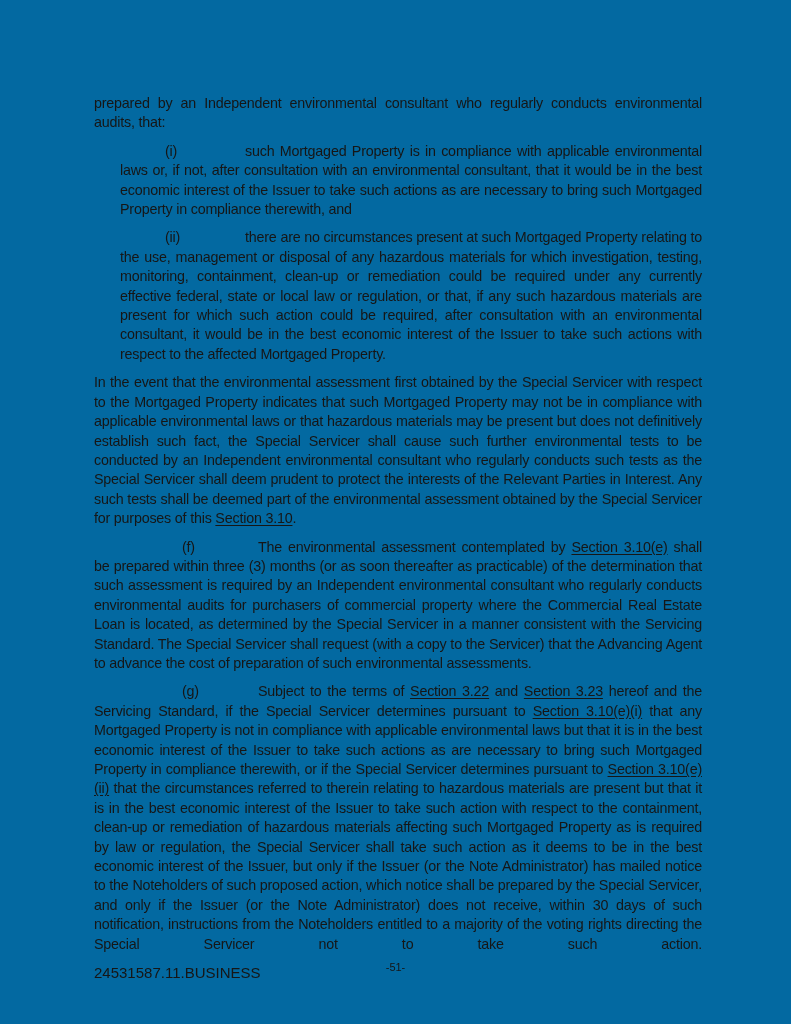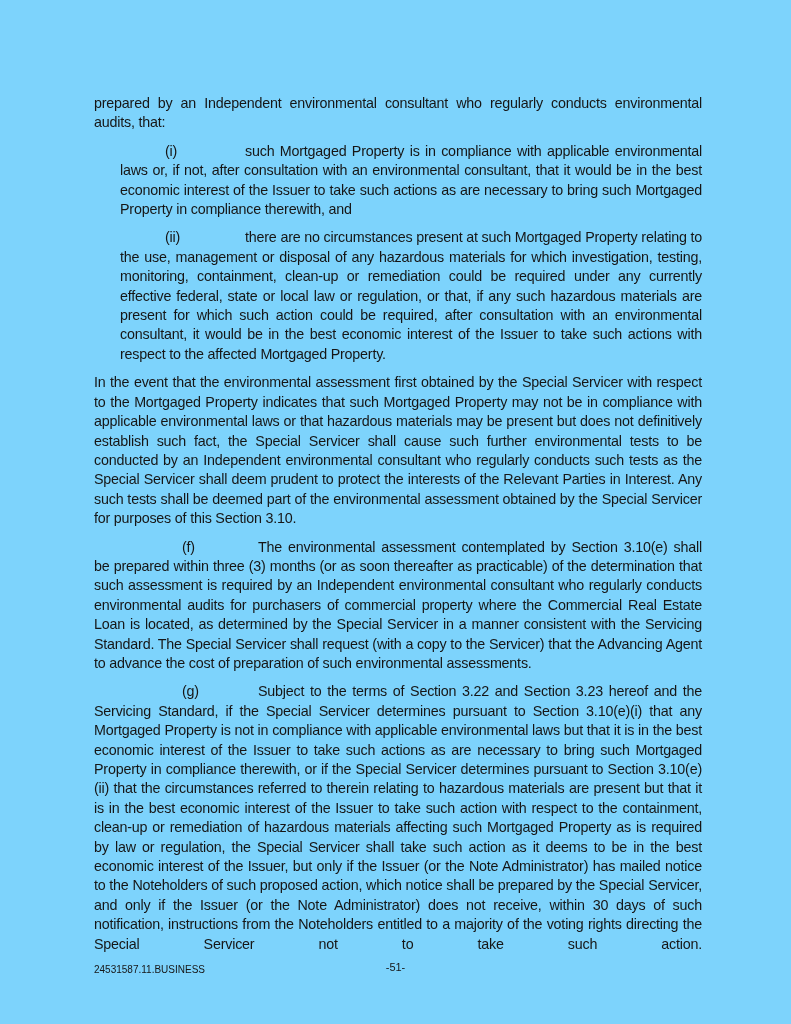--- a/index.html
+++ b/index.html
@@ -4,21 +4,21 @@
 <style>
   html, body {
     margin: 0;
     padding: 0;
     background: #ffffff;
   }
   .page {
     position: relative;
     width: 791px;
     height: 1024px;
-    background: #7dd3fc;
+    background: #0369a1;
     overflow: hidden;
     font-family: "Liberation Sans", sans-serif;
     color: #161616;
   }
   .content {
     position: absolute;
     left: 94px;
     top: 94px;
     width: 608px;
     font-size: 14.3px;
@@ -48,34 +48,35 @@
   }
   .para.lettered .label {
     display: inline-block;
     width: 76px;
   }
   .para.justify-last {
     text-align-last: justify;
     margin-top: 8px;
   }
   .u {
+    text-decoration: underline;
     text-underline-offset: 2px;
   }
   .footer {
     position: absolute;
     left: 0;
     top: 961px;
     width: 791px;
     height: 20px;
   }
   .doc-id {
     position: absolute;
     left: 94px;
     top: 3px;
-    font-size: 10px;
+    font-size: 15px;
     letter-spacing: 0;
   }
   .page-num {
     display: block;
     width: 100%;
     text-align: center;
     font-size: 11px;
     letter-spacing: 0;
   }
 </style>

